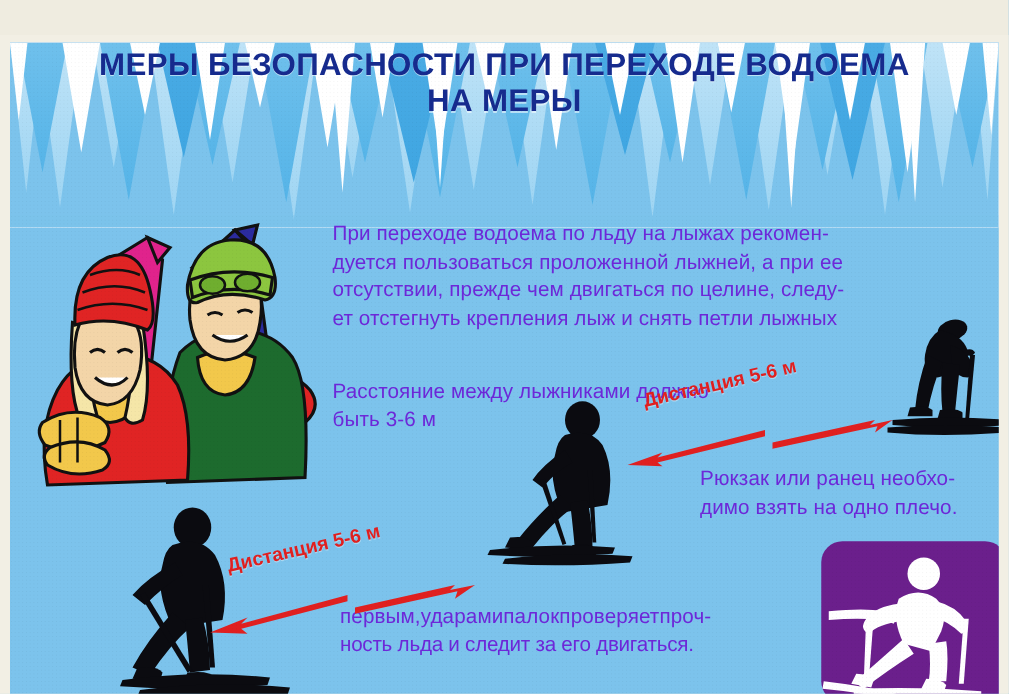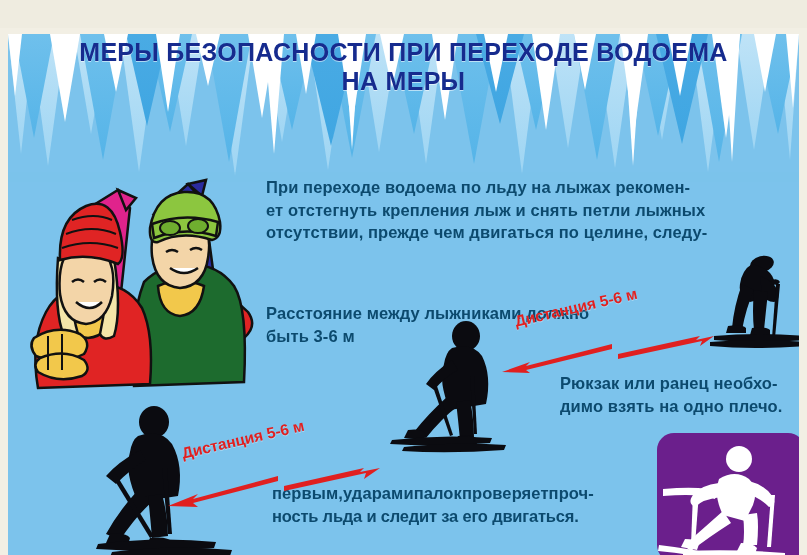--- a/index.html
+++ b/index.html
@@ -39,21 +39,21 @@
   }
   .headline .l2{display:block;}
 
   
   .couple{position:absolute;left:10px;top:128px;width:258px;height:240px;z-index:25;}
   .couple svg{display:block;}
 
   
   .tx{
     position:absolute;z-index:30;
-    color:#0c4a6e;font-weight:bold;
+    color:#6d28d9;font-weight:normal;
     font-size:16.5px;line-height:22.5px;
     letter-spacing:.1px;
   }
   #p-main{left:258px;top:142px;width:542px;}
   #p-dist{left:258px;top:268px;width:300px;}
   #p-bag{left:552px;top:338px;width:250px;}
   #p-move{left:264px;top:448px;width:370px;}
   .tx div{white-space:nowrap;}
   #p-move div:nth-child(2){letter-spacing:-0.2px;}
 
@@ -345,22 +345,23 @@
         <g fill="#e02020">
           <path d="M2 42 L32 30 L27 35 L112 12 L112 17 L27 39 L32 43 Z"></path>
           <path d="M118 16 L198 -2 L194 2 L214 -2 L198 9 L200 3 L118 21 Z" transform="translate(0,6)"></path>
         </g>
       </svg>
     </div>
     <div class="distlab" id="dist-b">Дистанция 5-6 м</div>
 
     <div class="tx" id="p-main">
       <div>При переходе водоема по льду на лыжах рекомен-</div>
+      <div>дуется пользоваться проложенной лыжней, а при ее</div>
+      <div>отсутствии, прежде чем двигаться по целине, следу-</div>
       <div>ет отстегнуть крепления лыж и снять петли лыжных</div>
-      <div>отсутствии, прежде чем двигаться по целине, следу-</div>
     </div>
 
     <div class="tx" id="p-dist">
       <div>Расстояние между лыжниками должно</div>
       <div>быть 3-6 м</div>
     </div>
 
     <div class="tx" id="p-bag">
       <div>Рюкзак или ранец необхо-</div>
       <div>димо взять на одно плечо.</div>

